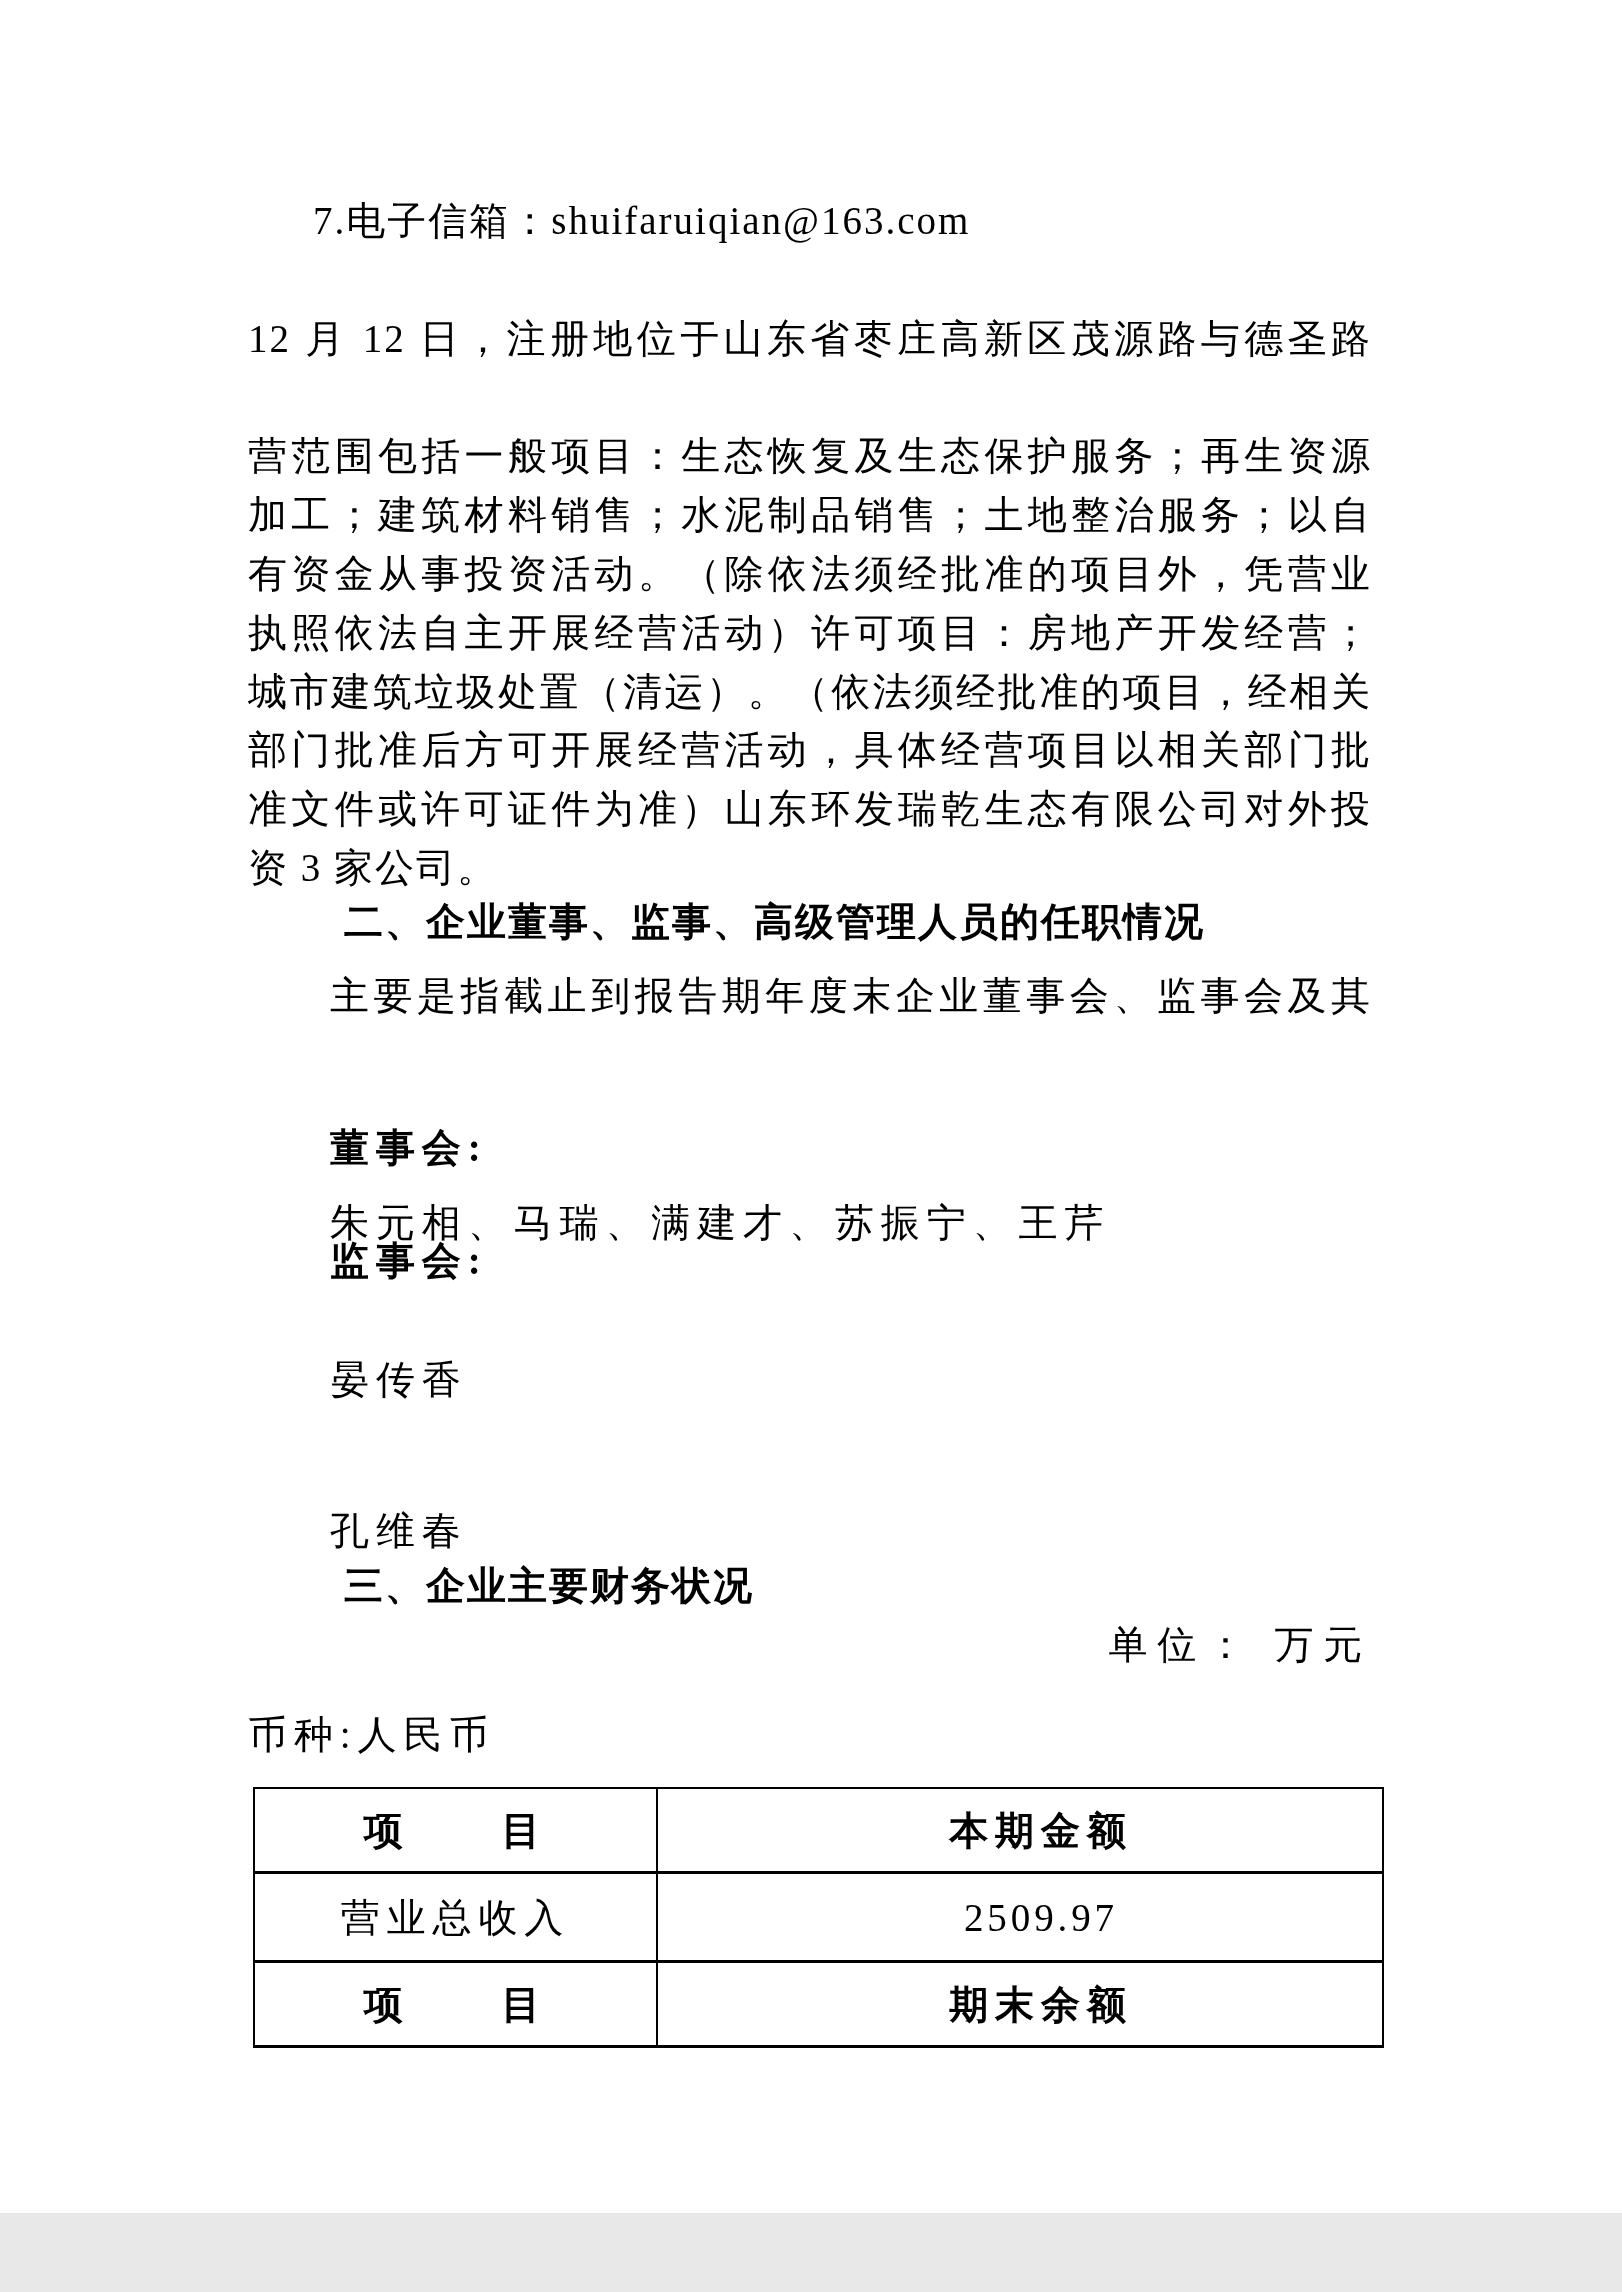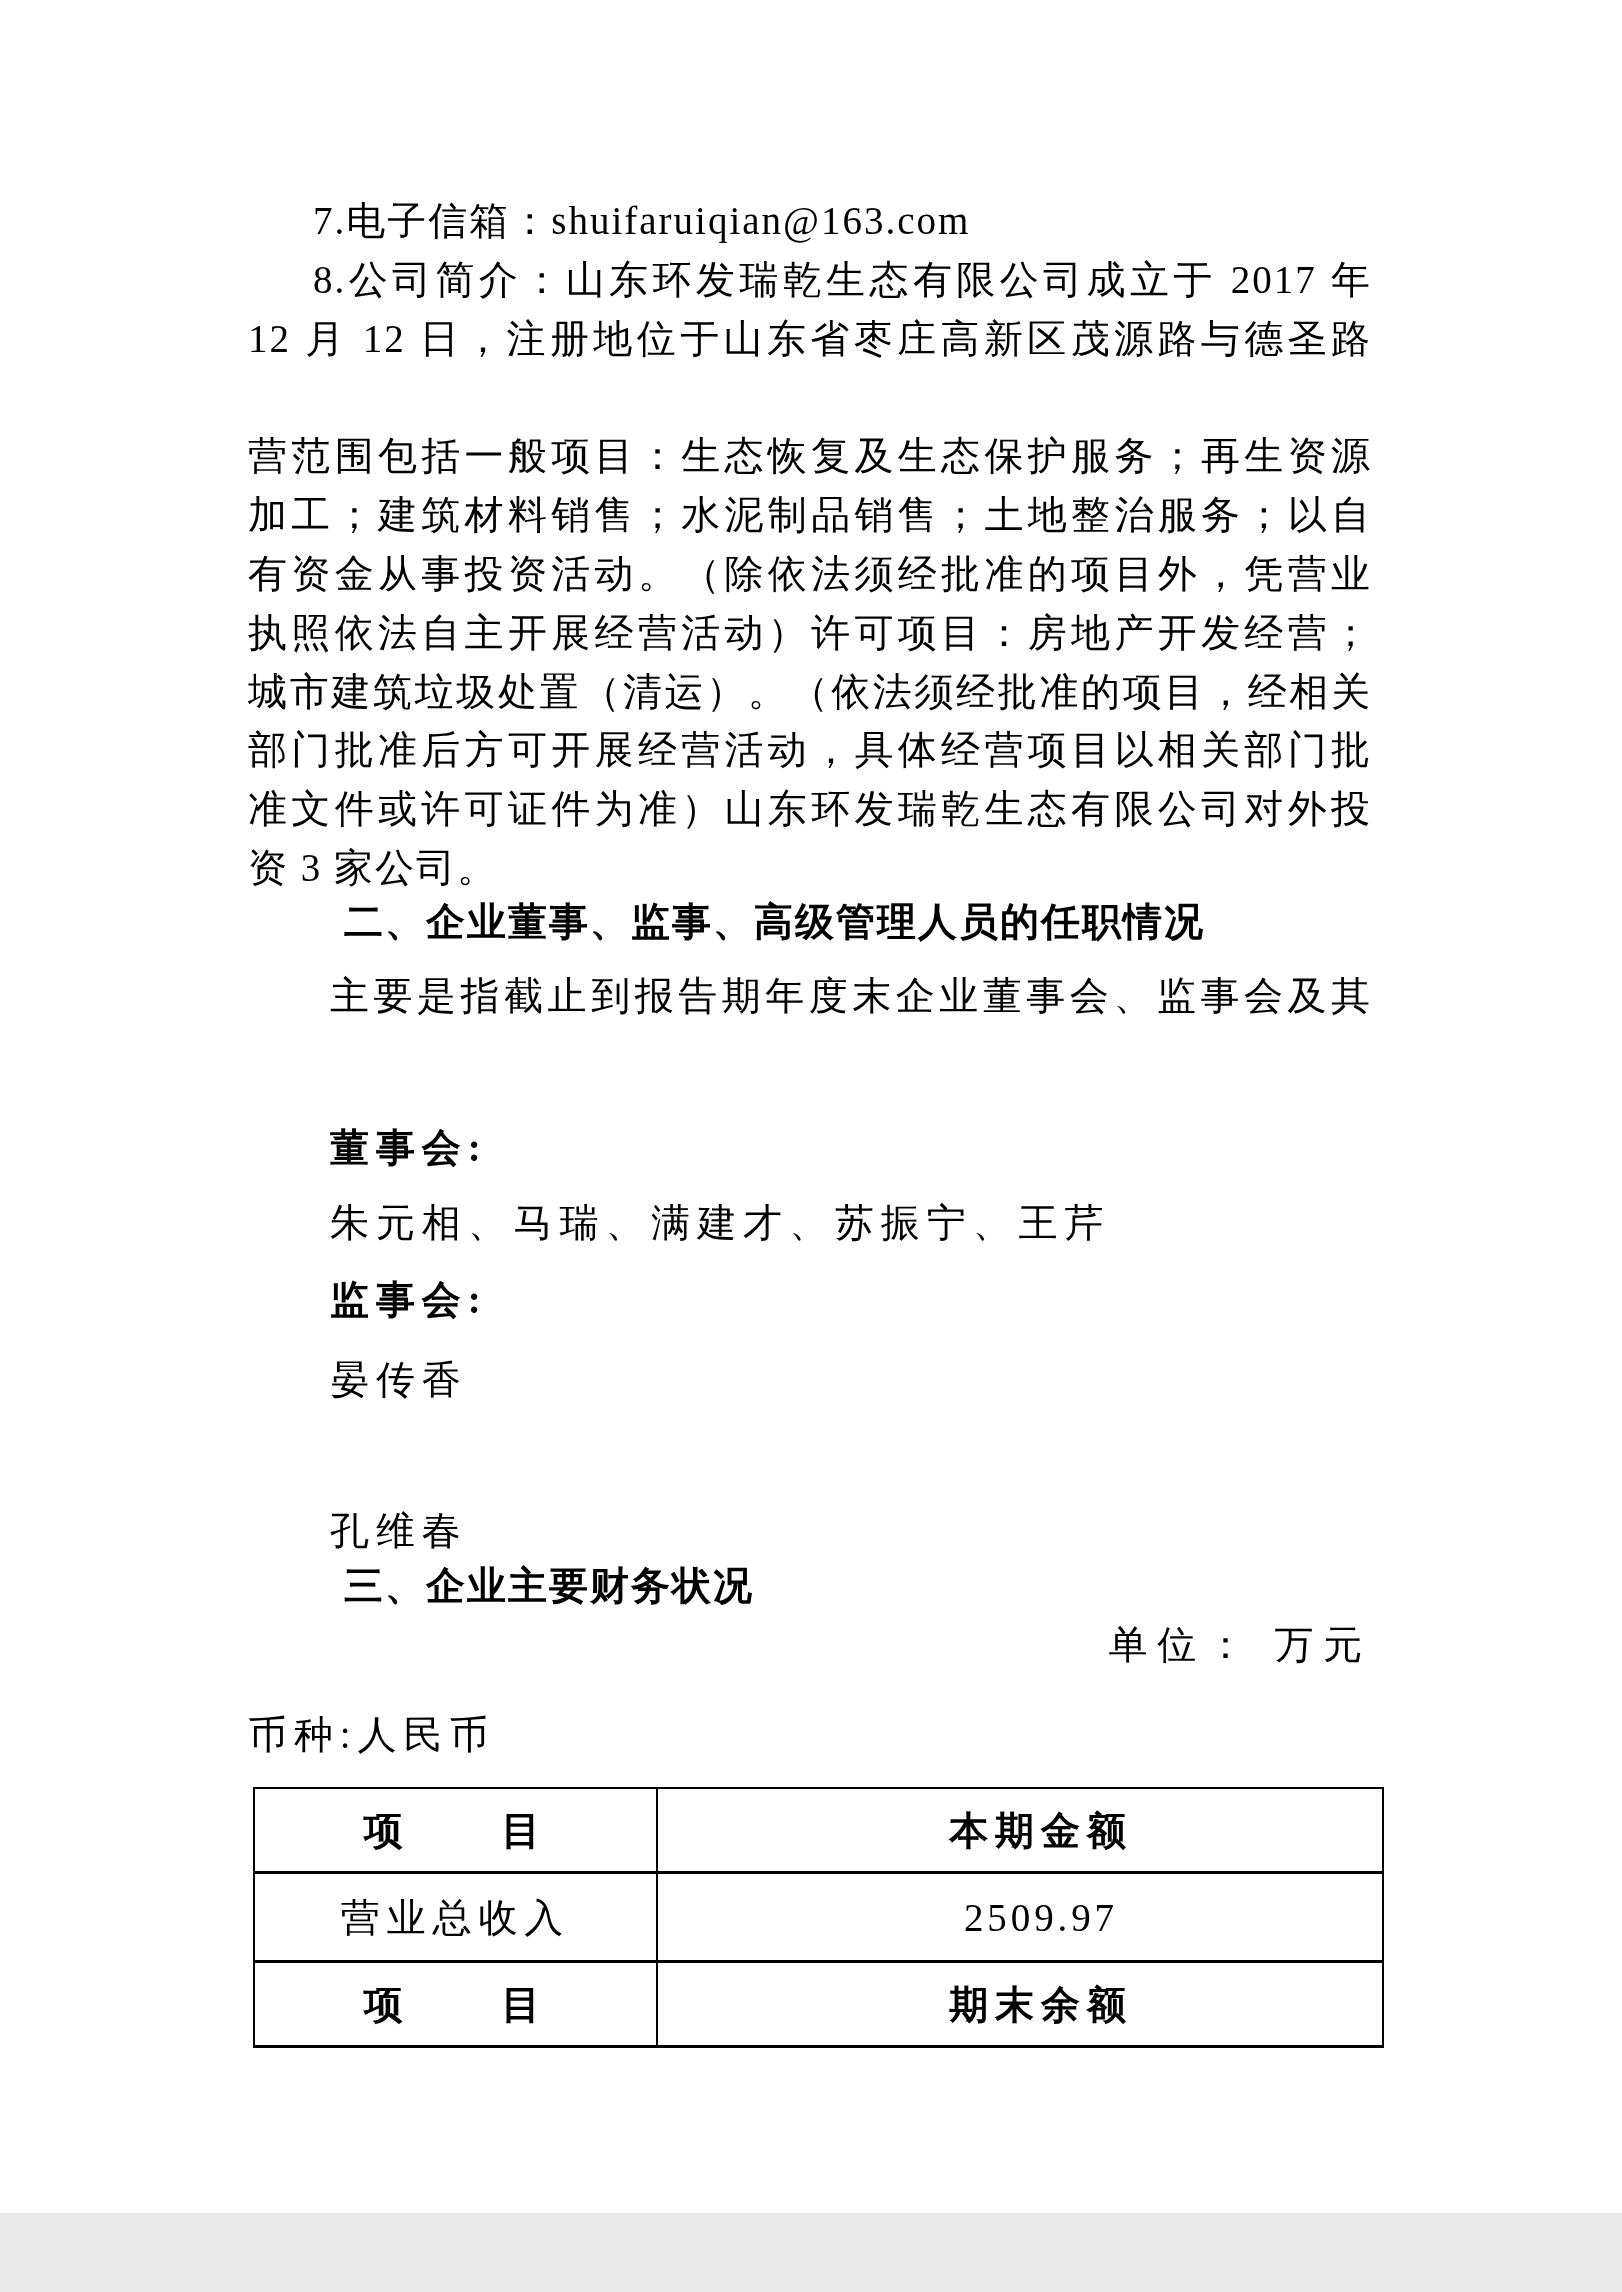--- a/index.html
+++ b/index.html
@@ -63,37 +63,36 @@
   table.fin td.c2 { padding-left: 54px; }
   table.fin td.num { letter-spacing: 3.9px; }
 </style>
 </head>
 <body>
 
 <div class="page">
 
   <div class="l ind66" style="top:191px">7.电子信箱：shuifaruiqian@163.com</div>
 
-  <div class="l just ind66" style="top:250px">8.公司简介：山东环发瑞乾生态有限公司成立于 2017 年</div>
   <div class="l just" style="top:309px">12 月 12 日，注册地位于山东省枣庄高新区茂源路与德圣路</div>
   <div class="l just" style="top:426px">营范围包括一般项目：生态恢复及生态保护服务；再生资源</div>
   <div class="l just" style="top:544px">有资金从事投资活动。（除依法须经批准的项目外，凭营业</div>
   <div class="l just" style="top:485px">加工；建筑材料销售；水泥制品销售；土地整治服务；以自</div>
   <div class="l just" style="top:603px">执照依法自主开展经营活动）许可项目：房地产开发经营；</div>
   <div class="l just" style="top:662px">城市建筑垃圾处置（清运）。（依法须经批准的项目，经相关</div>
   <div class="l just" style="top:720px">部门批准后方可开展经营活动，具体经营项目以相关部门批</div>
   <div class="l just" style="top:779px">准文件或许可证件为准）山东环发瑞乾生态有限公司对外投</div>
   <div class="l" style="top:838px">资 3 家公司。</div>
 
   <div class="l b ind98" style="top:892px">二、企业董事、监事、高级管理人员的任职情况</div>
   <div class="l just ind84" style="top:966px">主要是指截止到报告期年度末企业董事会、监事会及其</div>
 
   <div class="l b ind84 sp" style="top:1118px">董事会:</div>
   <div class="l ind84 sp" style="top:1193px">朱元相、马瑞、满建才、苏振宁、王芹</div>
-  <div class="l b ind84 sp" style="top:1270px">监事会:</div>
+  <div class="l b ind84 sp" style="top:1231px">监事会:</div>
   <div class="l ind84 sp" style="top:1350px">晏传香</div>
   <div class="l ind84 sp" style="top:1501px">孔维春</div>
 
   <div class="l b ind98" style="top:1556px">三、企业主要财务状况</div>
   <div class="l right sp" style="top:1615px">单位： 万元</div>
   <div class="l sp" style="top:1705px">币种:人民币</div>
 
   <table class="fin">
     <colgroup>
       <col style="width:403px">

